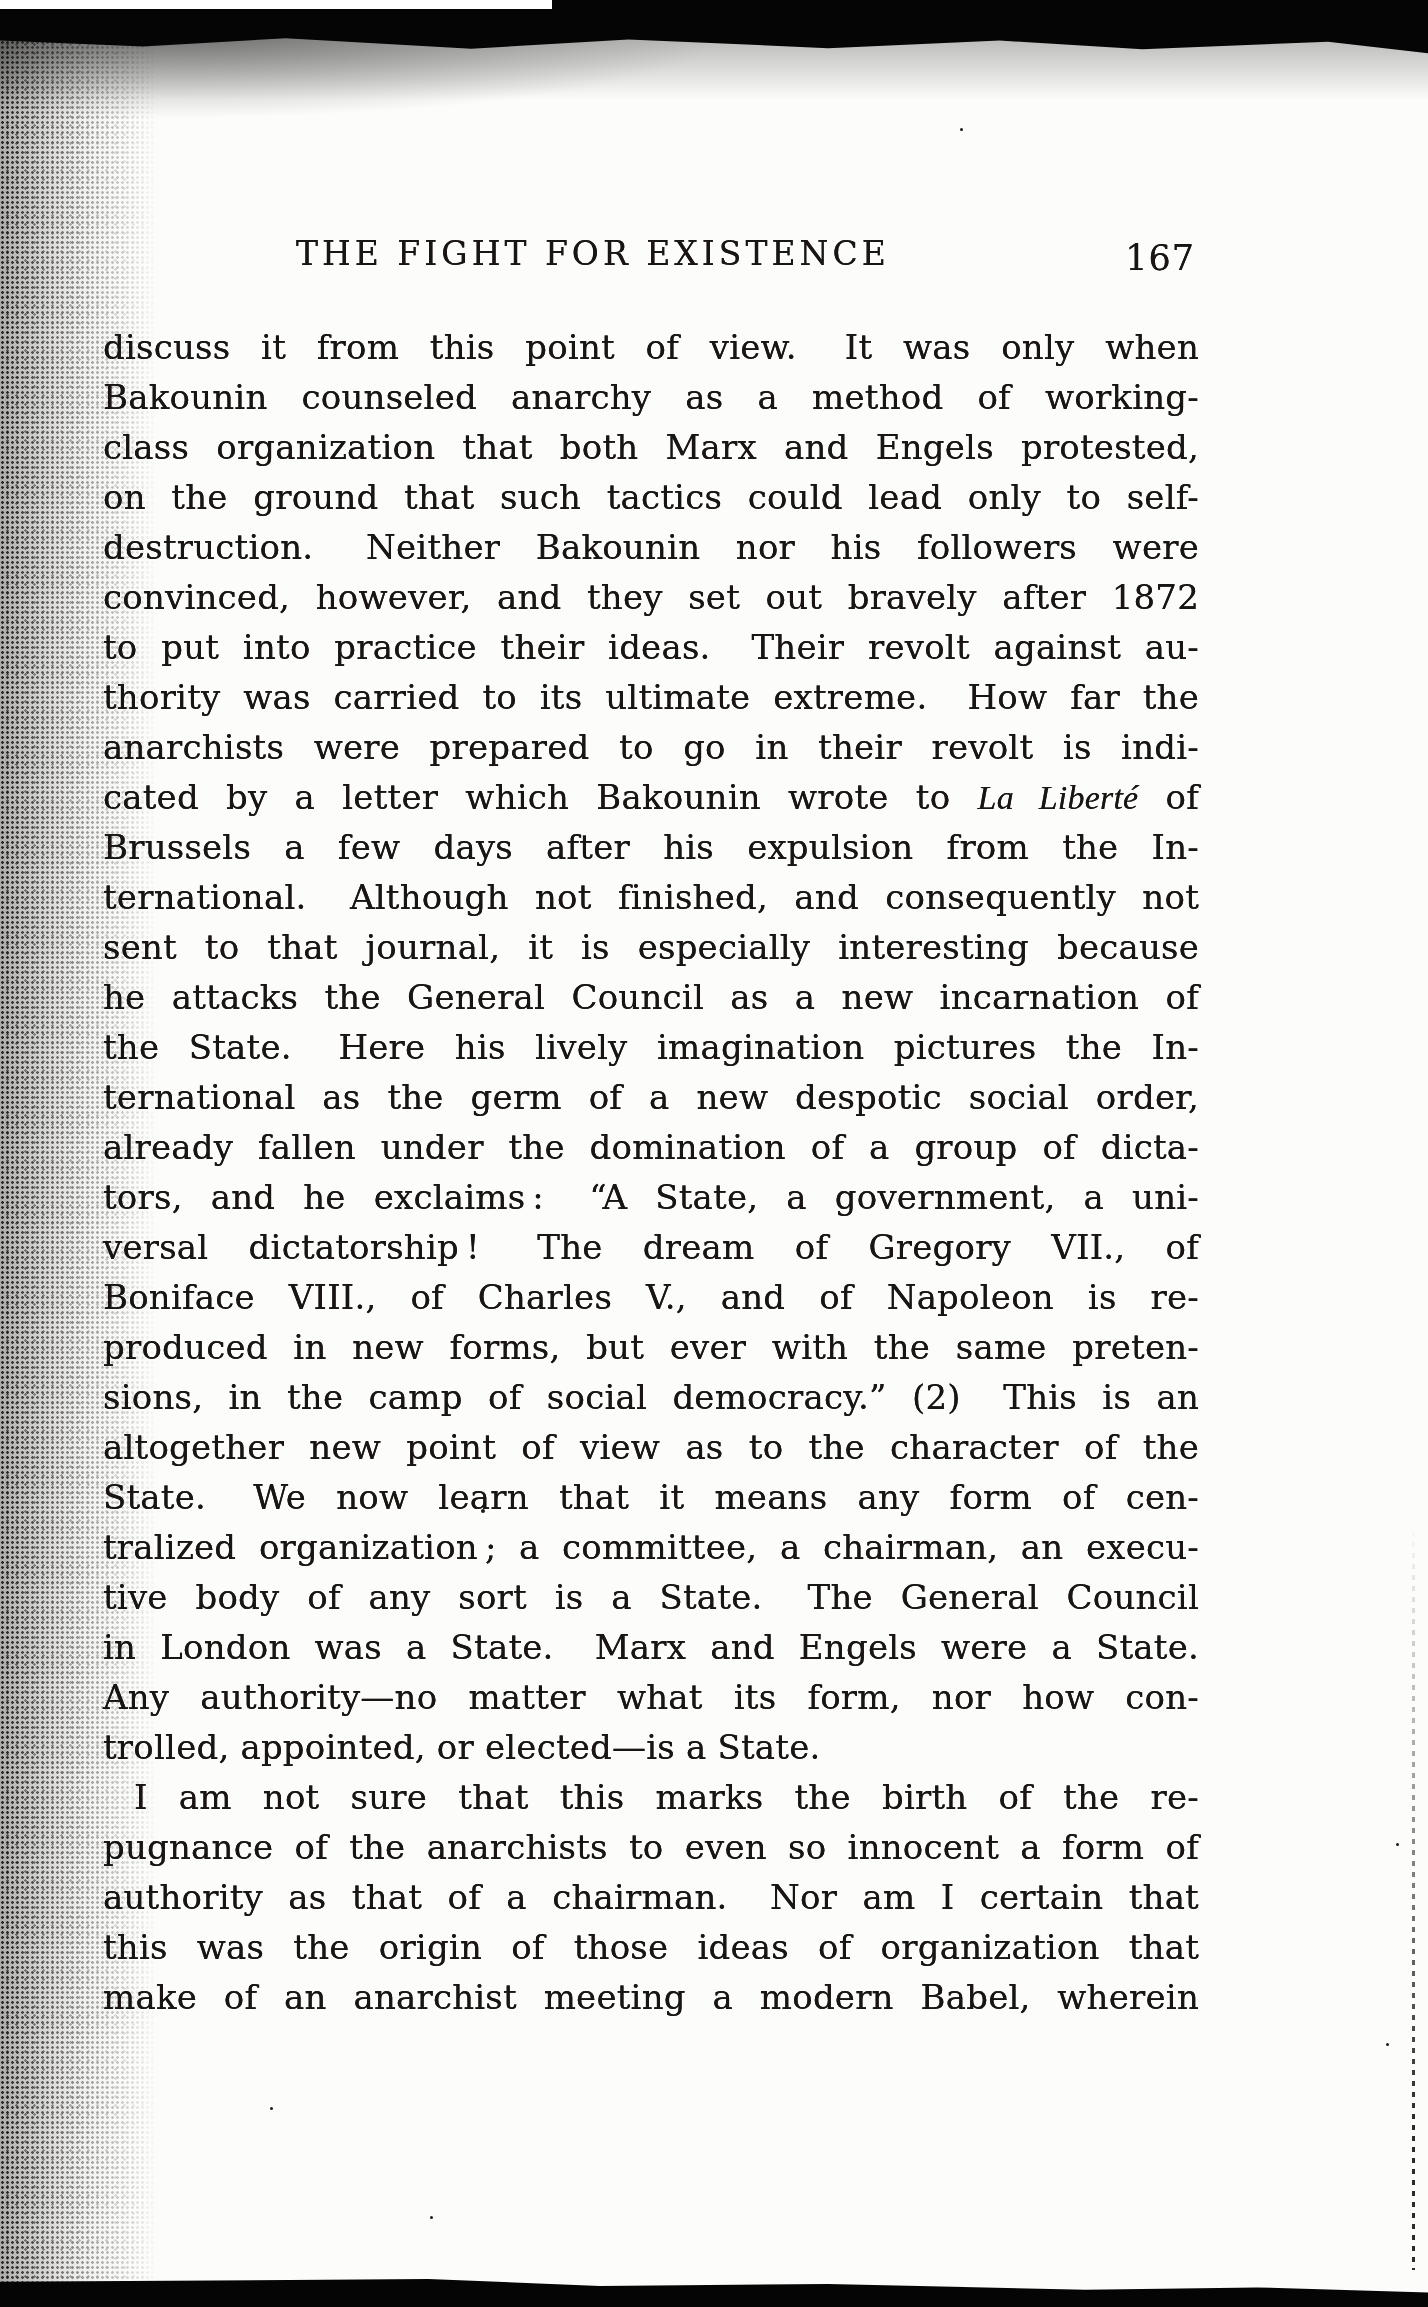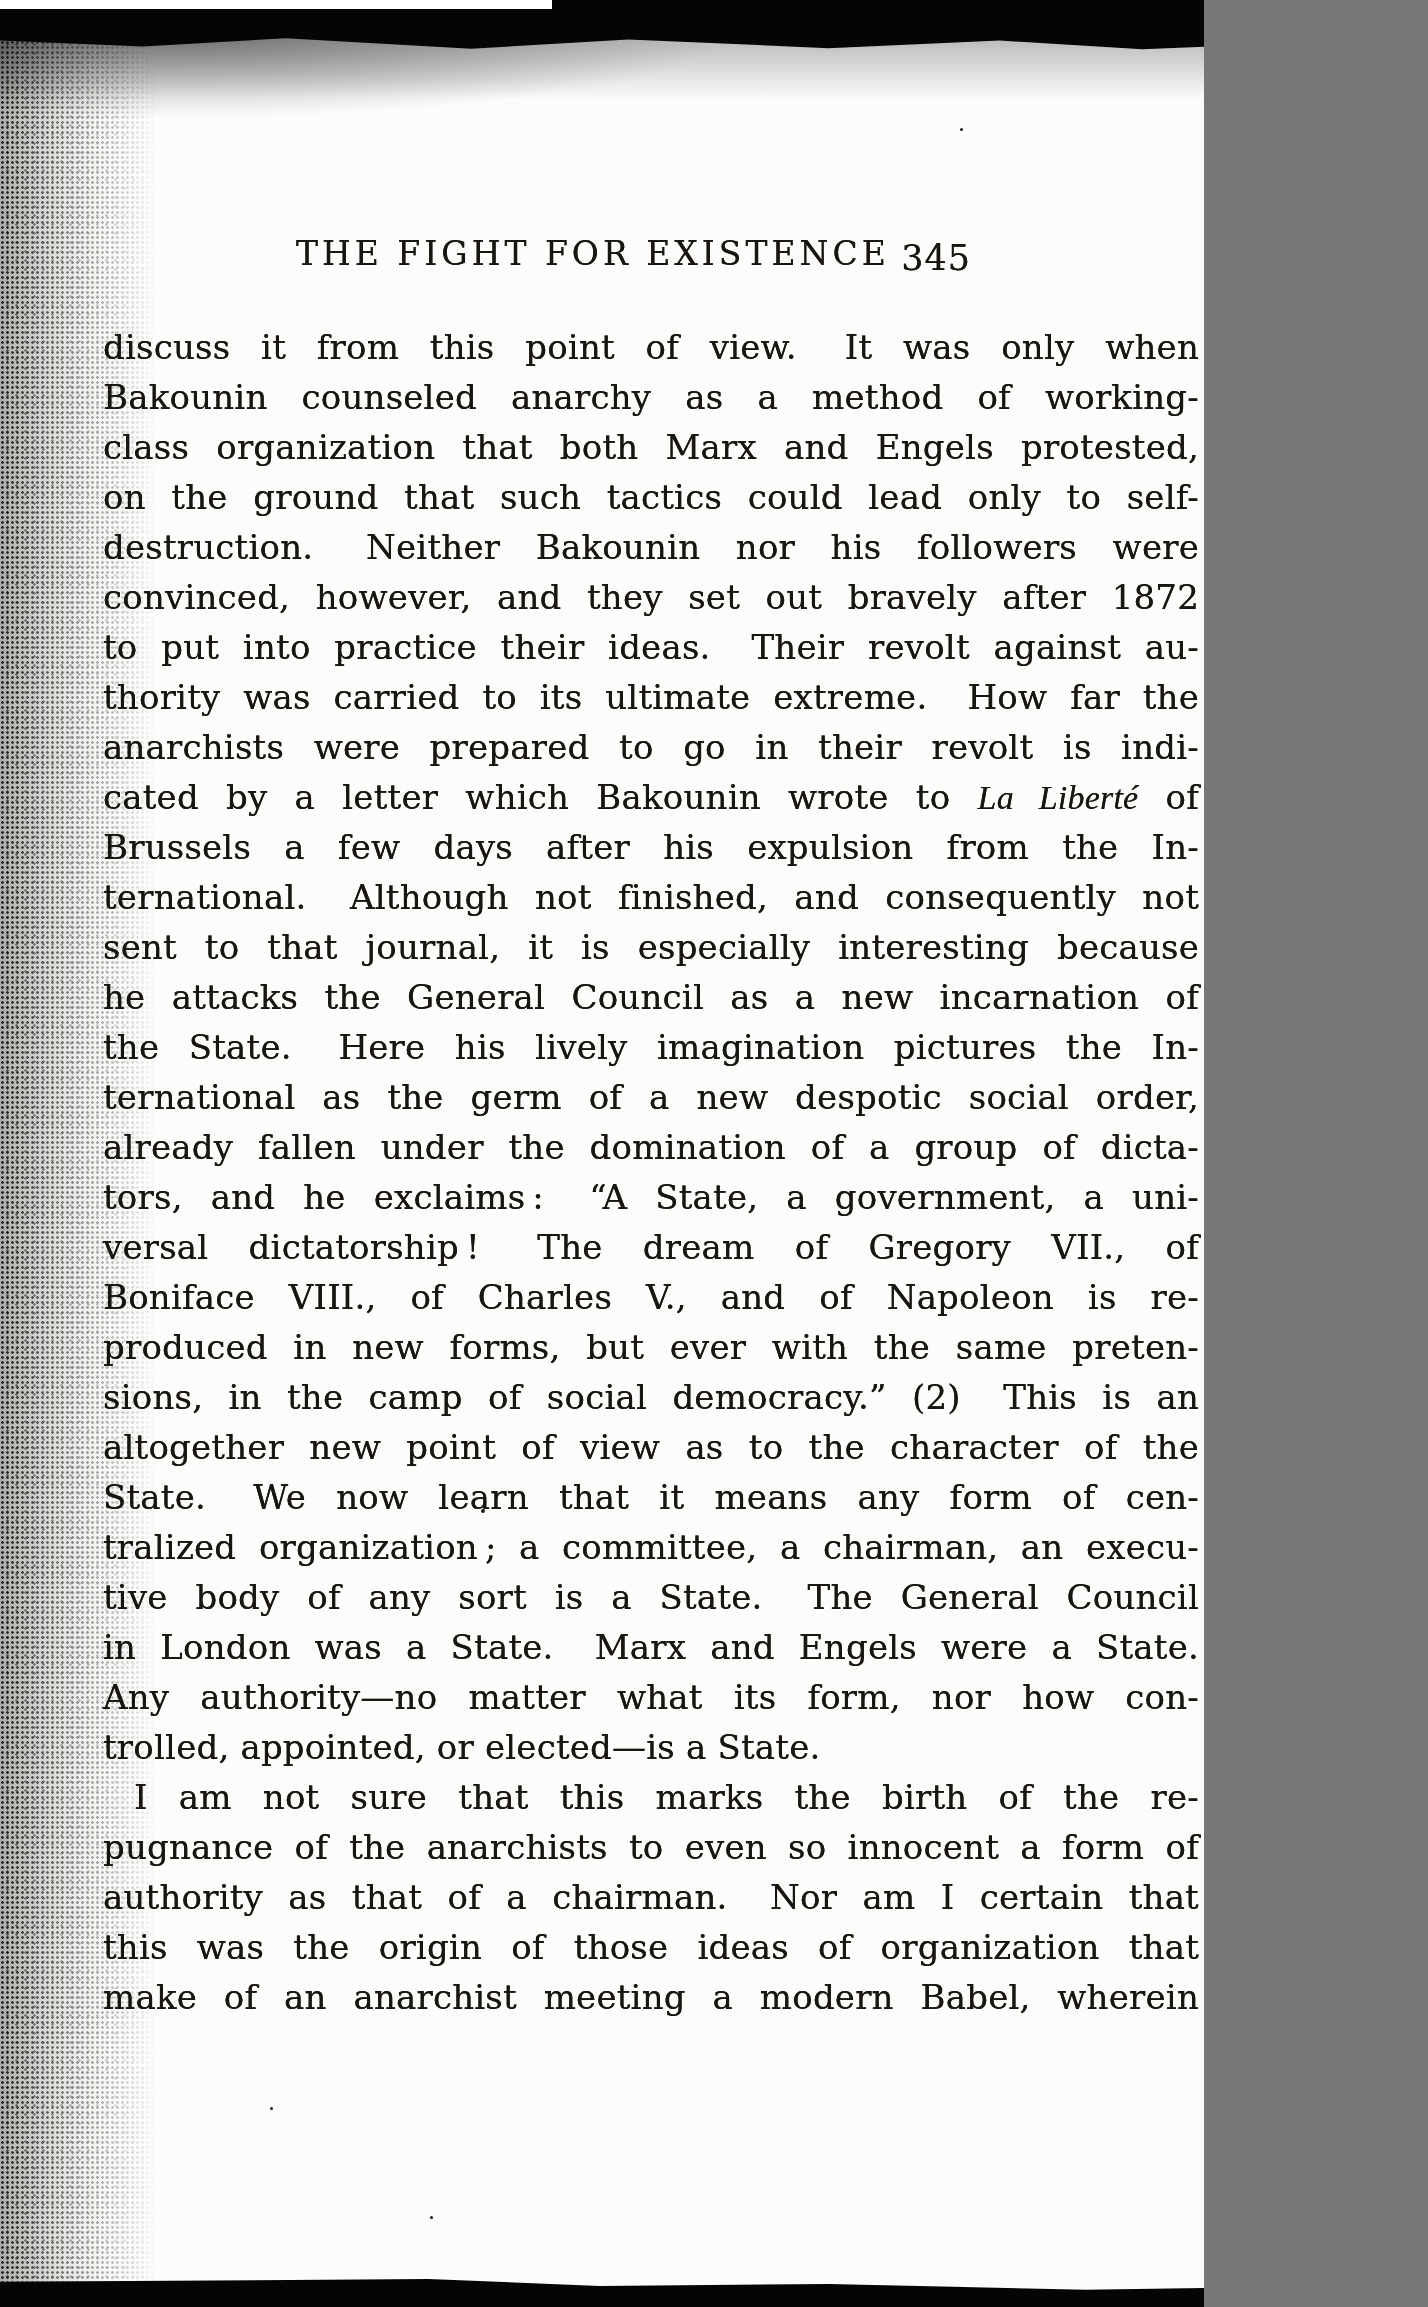--- a/index.html
+++ b/index.html
@@ -1,18 +1,18 @@
 <!DOCTYPE html>
 <html><head>
 <meta charset="utf-8">
 <style>
   html,body{margin:0;padding:0;background:#777;}
   .page{
     position:relative;
-    width:1204px;height:2307px;
+    width:1428px;height:2307px;
     background:var(--paper,#fcfcfa);
     overflow:hidden;
     font-family:"DejaVu Serif","Liberation Serif",serif;
     color:var(--ink,#191512);
   }
   
   .top-bar{
     position:absolute;left:0;top:0;width:1428px;height:58px;
     background:var(--scan-black,#050505);
     clip-path:polygon(0 0,100% 0,100% 92%,93% 72%,80% 85%,70% 70%,58% 83%,44% 68%,33% 84%,20% 66%,10% 80%,0 70%);
@@ -88,21 +88,21 @@
 </head>
 <body>
 
 <div class="page" style="--paper: #fcfcfa; --ink: #191512; --scan-black: #050505;">
   <div class="top-bar"></div>
   <div class="top-bar-fade"></div>
   <div class="top-sliver"></div>
   <div class="left-texture"></div>
 
   <div class="running-head">THE FIGHT FOR EXISTENCE</div>
-  <div class="page-number">345</div>
+  <div class="page-number">167</div>
 
   <main class="text-block">
       <div class="line"><span>discuss it from this point of view.  It was only when</span></div>
       <div class="line"><span>Bakounin counseled anarchy as a method of working-</span></div>
       <div class="line"><span>class organization that both Marx and Engels protested,</span></div>
       <div class="line"><span>on the ground that such tactics could lead only to self-</span></div>
       <div class="line"><span>destruction.  Neither Bakounin nor his followers were</span></div>
       <div class="line"><span>convinced, however, and they set out bravely after 1872</span></div>
       <div class="line"><span>to put into practice their ideas.  Their revolt against au-</span></div>
       <div class="line"><span>thority was carried to its ultimate extreme.  How far the</span></div>

